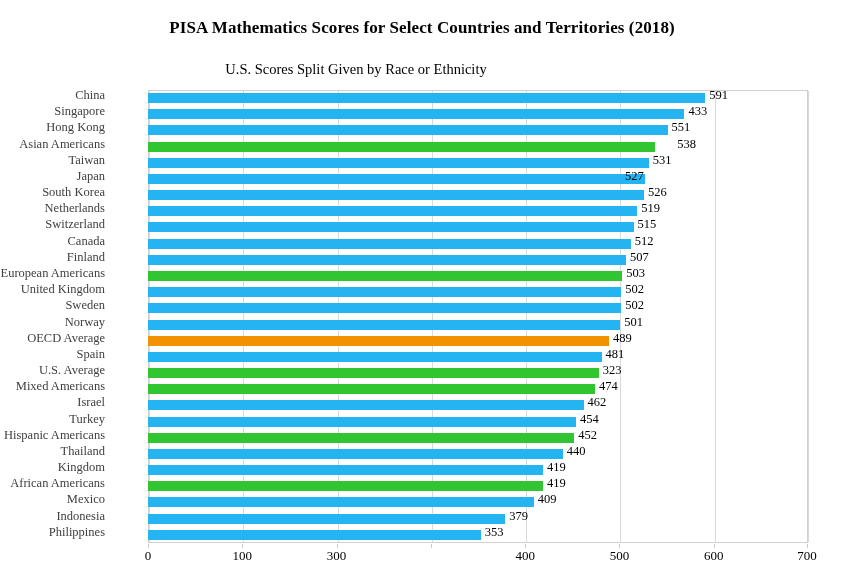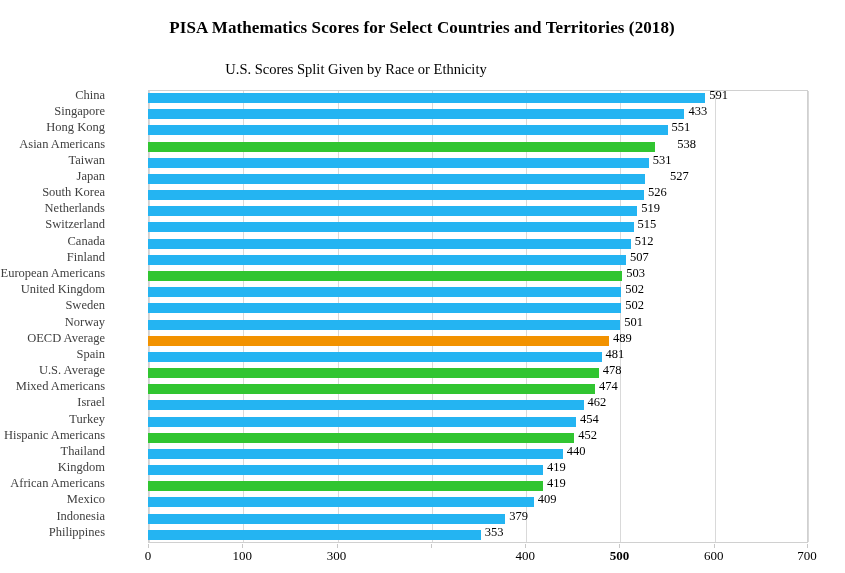--- a/index.html
+++ b/index.html
@@ -176,21 +176,21 @@
         <div class="bar-value" style="left: 511.257px; margin-left: 18px;">538</div>
       </div>
       <div class="row" style="top: 65.7143px;">
         <div class="cat-label">Taiwan</div>
         <div class="bar" style="width: 500.657px;"></div>
         <div class="bar-value" style="left: 504.657px;">531</div>
       </div>
       <div class="row" style="top: 81.8929px;">
         <div class="cat-label">Japan</div>
         <div class="bar" style="width: 496.886px;"></div>
-        <div class="bar-value" style="left: 522px;">527</div>
+        <div class="bar-value" style="left: 477px;">527</div>
       </div>
       <div class="row" style="top: 98.0714px;">
         <div class="cat-label">South Korea</div>
         <div class="bar" style="width: 495.943px;"></div>
         <div class="bar-value" style="left: 499.943px;">526</div>
       </div>
       <div class="row" style="top: 114.25px;">
         <div class="cat-label">Netherlands</div>
         <div class="bar" style="width: 489.343px;"></div>
         <div class="bar-value" style="left: 493.343px;">519</div>
@@ -236,21 +236,21 @@
         <div class="bar-value" style="left: 465.057px;">489</div>
       </div>
       <div class="row" style="top: 259.857px;">
         <div class="cat-label">Spain</div>
         <div class="bar" style="width: 453.514px;"></div>
         <div class="bar-value" style="left: 457.514px;">481</div>
       </div>
       <div class="row" style="top: 276.036px;">
         <div class="cat-label">U.S. Average</div>
         <div class="bar highlight" style="width: 450.686px;"></div>
-        <div class="bar-value" style="left: 454.686px;">478</div>
+        <div class="bar-value" style="left: 454.686px;">323</div>
       </div>
       <div class="row" style="top: 292.214px;">
         <div class="cat-label">Mixed Americans</div>
         <div class="bar highlight" style="width: 446.914px;"></div>
         <div class="bar-value" style="left: 450.914px;">474</div>
       </div>
       <div class="row" style="top: 308.393px;">
         <div class="cat-label">Israel</div>
         <div class="bar" style="width: 435.6px;"></div>
         <div class="bar-value" style="left: 439.6px;">462</div>
@@ -302,20 +302,20 @@
       <div class="xtick" style="left: 0px;">0</div>
       <div class="xtickmark" style="left: 94.2857px;"></div>
       <div class="xtick" style="left: 94.2857px;">100</div>
       <div class="xtickmark" style="left: 188.571px;"></div>
       <div class="xtick" style="left: 188.571px;">300</div>
       <div class="xtickmark" style="left: 282.857px;"></div>
       <div class="xtick" style="left: 282.857px; margin-top: 42px;">300</div>
       <div class="xtickmark" style="left: 377.143px;"></div>
       <div class="xtick" style="left: 377.143px;">400</div>
       <div class="xtickmark" style="left: 471.429px;"></div>
-      <div class="xtick" style="left: 471.429px; font-weight: bold;">500</div>
+      <div class="xtick" style="left: 471.429px;">500</div>
       <div class="xtickmark" style="left: 565.714px;"></div>
       <div class="xtick" style="left: 565.714px;">600</div>
       <div class="xtickmark" style="left: 659px;"></div>
       <div class="xtick" style="left: 659px;">700</div>
     </div>
 
 </div>
 
 </body></html>

